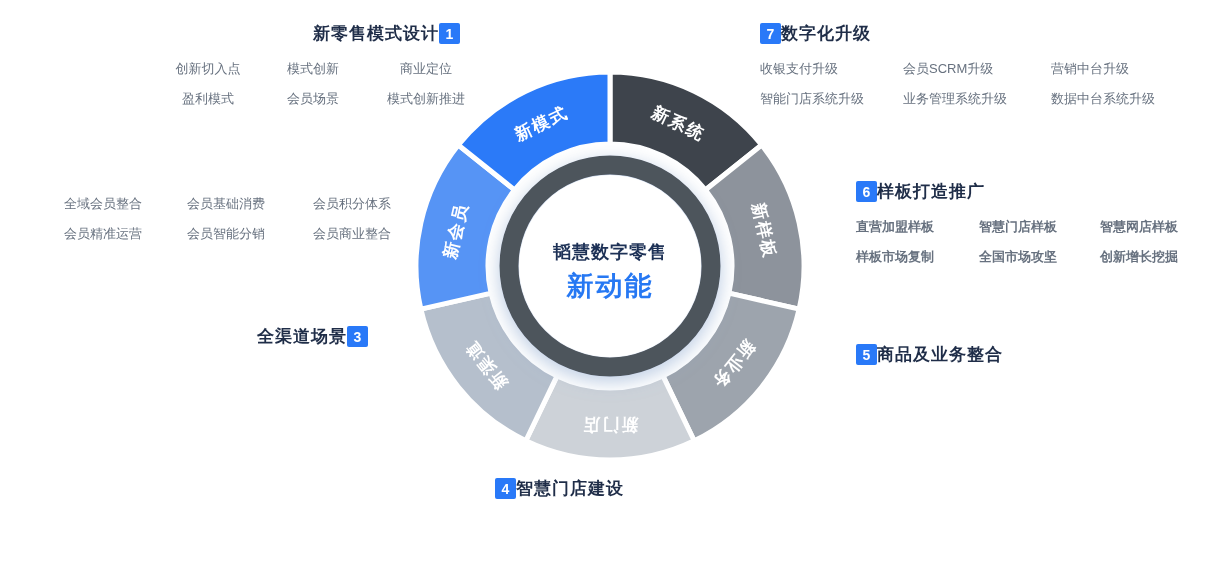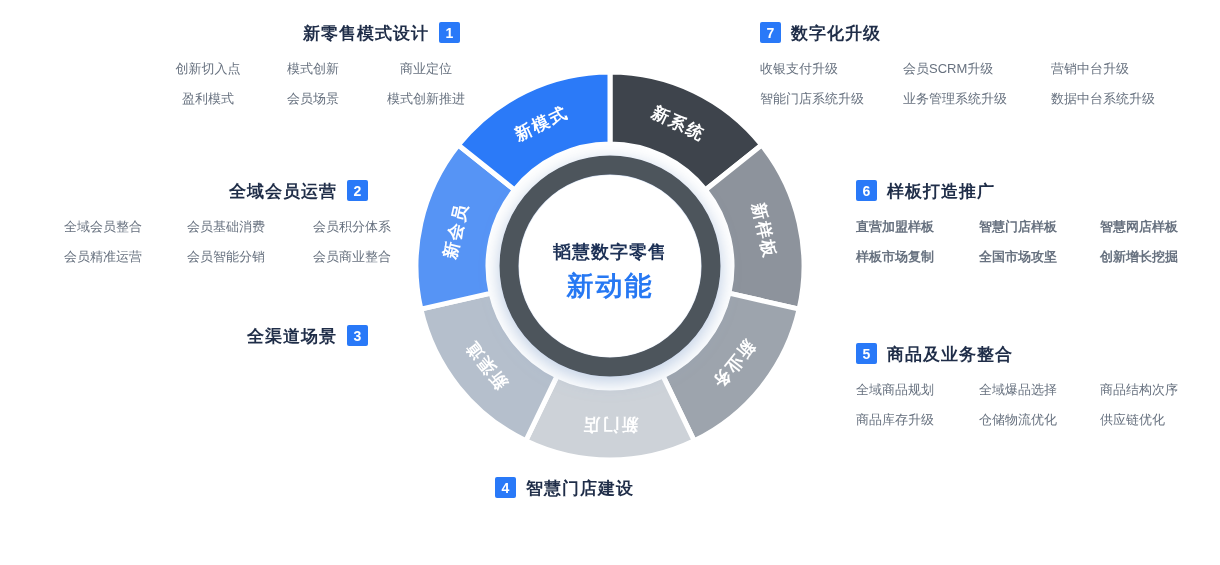--- a/index.html
+++ b/index.html
@@ -5,21 +5,21 @@
   html, body { margin: 0; padding: 0; background: #ffffff; }
   .stage {
     position: relative;
     width: 1220px;
     height: 565px;
     background: #ffffff;
     font-family: "Liberation Sans", sans-serif;
     overflow: hidden;
   }
   .section { position: absolute; }
-  .sec-head { display: flex; align-items: flex-start; gap: 10px; }
+  .sec-head { display: flex; align-items: center; }
   .sec-head.align-right { justify-content: flex-end; }
   .sec-title {
     font-size: 17px;
     font-weight: 700;
     color: #1f2d48;
     letter-spacing: 1px;
     white-space: nowrap;
   }
   .badge {
     width: 21px; height: 21px;
@@ -74,24 +74,20 @@
       <span class="item">收银支付升级</span>
       <span class="item">会员SCRM升级</span>
       <span class="item">营销中台升级</span>
       <span class="item">智能门店系统升级</span>
       <span class="item">业务管理系统升级</span>
       <span class="item">数据中台系统升级</span>
     </div>
   </div>
 
   <div class="section" style="left:36px; top:180px; width:332px;">
-    <div class="sec-head align-right">
-      <span class="sec-title">全域会员运营</span>
-      <span class="badge">2</span>
-    </div>
     <div class="items" style="grid-template-columns:117px 120px 95px;margin-left:28px;">
       <span class="item">全域会员整合</span>
       <span class="item">会员基础消费</span>
       <span class="item">会员积分体系</span>
       <span class="item">会员精准运营</span>
       <span class="item">会员智能分销</span>
       <span class="item">会员商业整合</span>
     </div>
   </div>
 
@@ -114,28 +110,20 @@
     <div class="sec-head align-right">
       <span class="sec-title">全渠道场景</span>
       <span class="badge">3</span>
     </div>
   </div>
 
   <div class="section" style="left:856px; top:343px; width:332px;">
     <div class="sec-head">
       <span class="badge">5</span>
       <span class="sec-title">商品及业务整合</span>
-    </div>
-    <div class="items" style="grid-template-columns:117px 115px 100px;">
-      <span class="item">全域商品规划</span>
-      <span class="item">全域爆品选择</span>
-      <span class="item">商品结构次序</span>
-      <span class="item">商品库存升级</span>
-      <span class="item">仓储物流优化</span>
-      <span class="item">供应链优化</span>
     </div>
   </div>
 
   <div class="section" style="left:495px; top:477px; width:332px;">
     <div class="sec-head">
       <span class="badge">4</span>
       <span class="sec-title">智慧门店建设</span>
     </div>
   </div>
 

